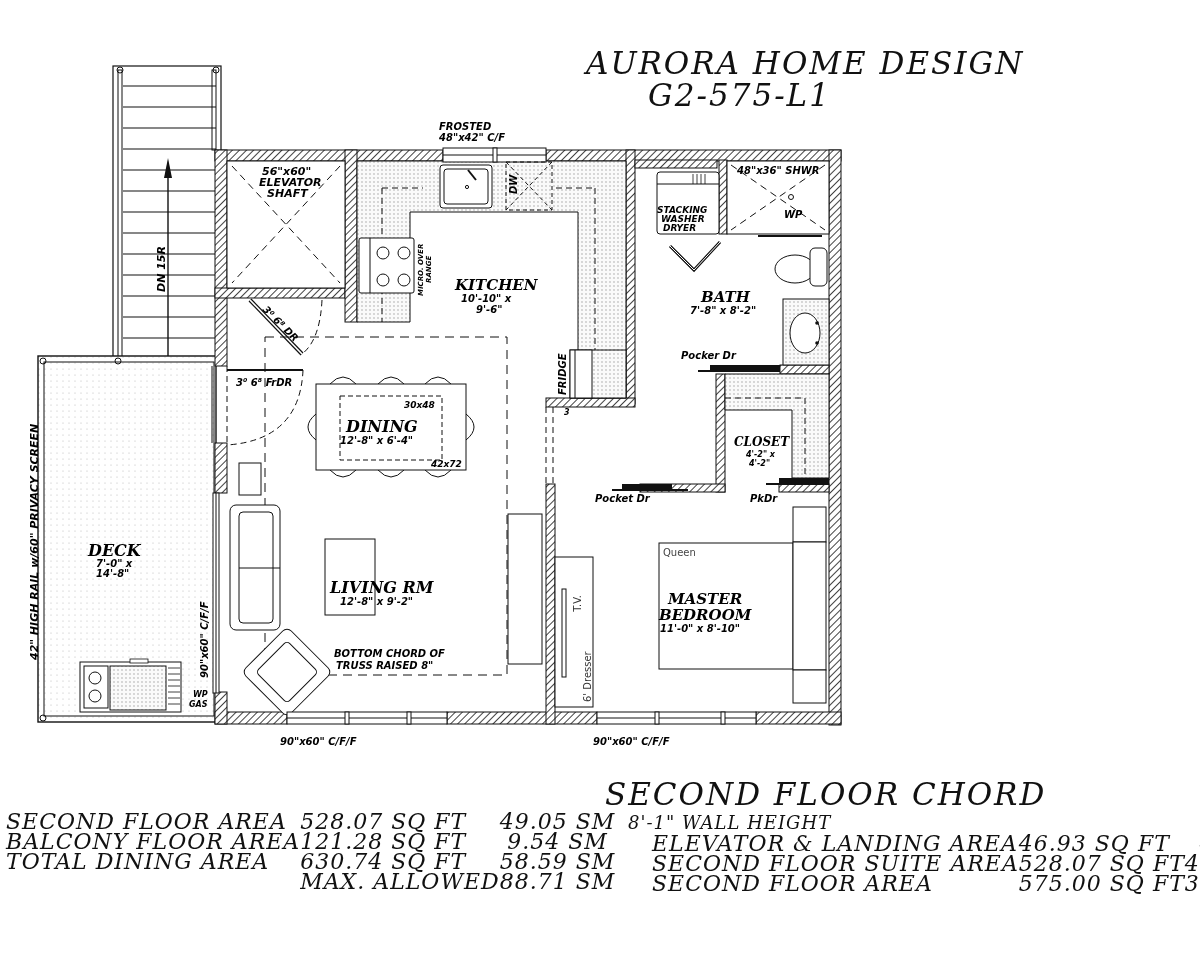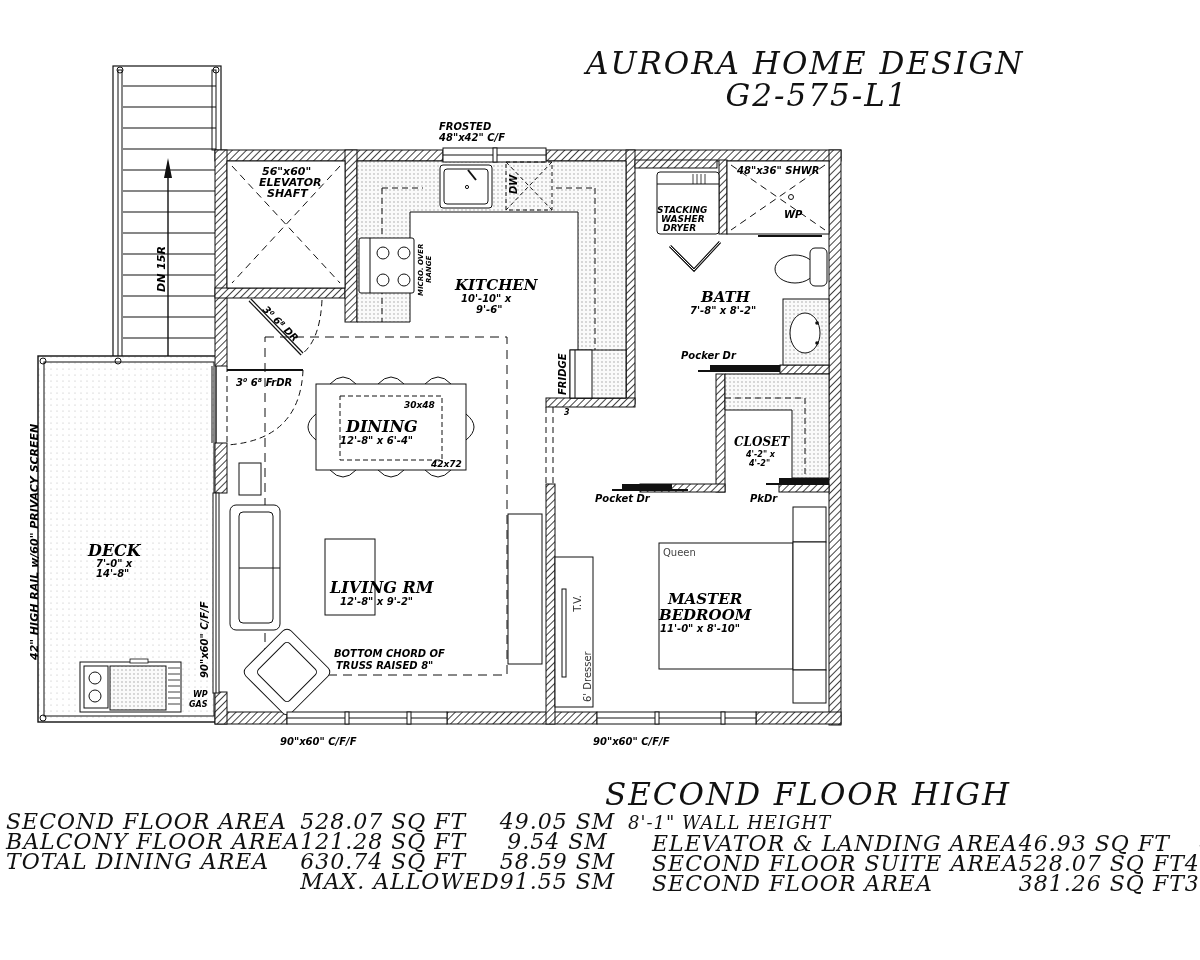--- a/index.html
+++ b/index.html
@@ -1,21 +1,21 @@
 <!DOCTYPE html>
 <html><head>
 <meta charset="utf-8">
 <style>
   html,body{margin:0;padding:0;background:#fff;}
   body{width:1200px;height:960px;position:relative;overflow:hidden;font-family:"Liberation Sans",sans-serif;color:#111;}
   .serif{font-family:"DejaVu Serif","Liberation Serif",serif;font-style:italic;}
   .abs{position:absolute;}
   #title-block{left:586px;top:46px;width:400px;text-align:left;}
   #title-block .t1{font-size:31px;letter-spacing:2px;line-height:34px;white-space:nowrap;}
-  #title-block .t2{font-size:31px;letter-spacing:2px;line-height:30px;padding-left:62px;white-space:nowrap;text-align:center;}
+  #title-block .t2{font-size:31px;letter-spacing:2px;line-height:30px;padding-left:62px;white-space:nowrap;}
   #plan-title{left:605px;top:776px;font-size:31px;letter-spacing:2px;white-space:nowrap;}
   #wall-height{left:628px;top:812px;font-size:18px;letter-spacing:1px;white-space:nowrap;}
   table.areas{border-collapse:collapse;font-size:22px;letter-spacing:1px;}
   table.areas td{padding:0;line-height:20px;white-space:nowrap;}
   #left-areas{left:6px;top:812px;}
   #right-areas{left:652px;top:834px;font-style:italic;}
   #left-areas td.lbl{width:255px;}
   #left-areas td.sqft{width:172px;}
   #left-areas td.sm{width:92px;text-align:center;}
   #right-areas td.lbl{width:300px;}
@@ -331,21 +331,21 @@
     <rect x="793" y="507" width="33" height="35" fill="#fff" stroke="#111"></rect>
     <rect x="793" y="542" width="33" height="128" fill="#fff" stroke="#111"></rect>
     <rect x="793" y="670" width="33" height="33" fill="#fff" stroke="#111"></rect>
     <text font-size="10" fill="#444" x="663" y="556">Queen</text>
   </g>
   <text class="room" font-size="15" x="668" y="604">MASTER</text>
   <text class="room" font-size="15" x="659" y="620">BEDROOM</text>
   <text class="dim" font-size="10" x="660" y="632">11'-0" x 8'-10"</text>
 </svg>
 
-<div id="plan-title" class="abs serif">SECOND FLOOR HIGH</div>
+<div id="plan-title" class="abs serif">SECOND FLOOR CHORD</div>
 <div id="wall-height" class="abs serif">8'-1" WALL HEIGHT</div>
 
 <table id="left-areas" class="abs areas serif">
   <tbody>
       <tr>
     <td class="lbl">SECOND FLOOR AREA</td>
     <td class="sqft">528.07 SQ FT</td>
     <td class="sm">49.05 SM</td>
   </tr>
   <tr>
@@ -354,36 +354,36 @@
     <td class="sm">9.54 SM</td>
   </tr>
   <tr>
     <td class="lbl">TOTAL DINING AREA</td>
     <td class="sqft">630.74 SQ FT</td>
     <td class="sm">58.59 SM</td>
   </tr>
   <tr>
     <td class="lbl"></td>
     <td class="sqft">MAX. ALLOWED</td>
-    <td class="sm">91.55 SM</td>
+    <td class="sm">88.71 SM</td>
   </tr>
 </tbody>
   </table>
 
 <table id="right-areas" class="abs areas serif">
   <tbody>
       <tr>
     <td class="lbl">ELEVATOR &amp; LANDING AREA</td>
     <td class="sqft">46.93 SQ FT</td>
     <td class="sm">4.36 SM</td>
   </tr>
   <tr>
     <td class="lbl">SECOND FLOOR SUITE AREA</td>
     <td class="sqft">528.07 SQ FT</td>
     <td class="sm">49.06 SM</td>
   </tr>
   <tr>
     <td class="lbl">SECOND FLOOR AREA</td>
-    <td class="sqft">381.26 SQ FT</td>
+    <td class="sqft">575.00 SQ FT</td>
     <td class="sm">35.33 SM</td>
   </tr>
 </tbody>
   </table>
 
 </body></html>

